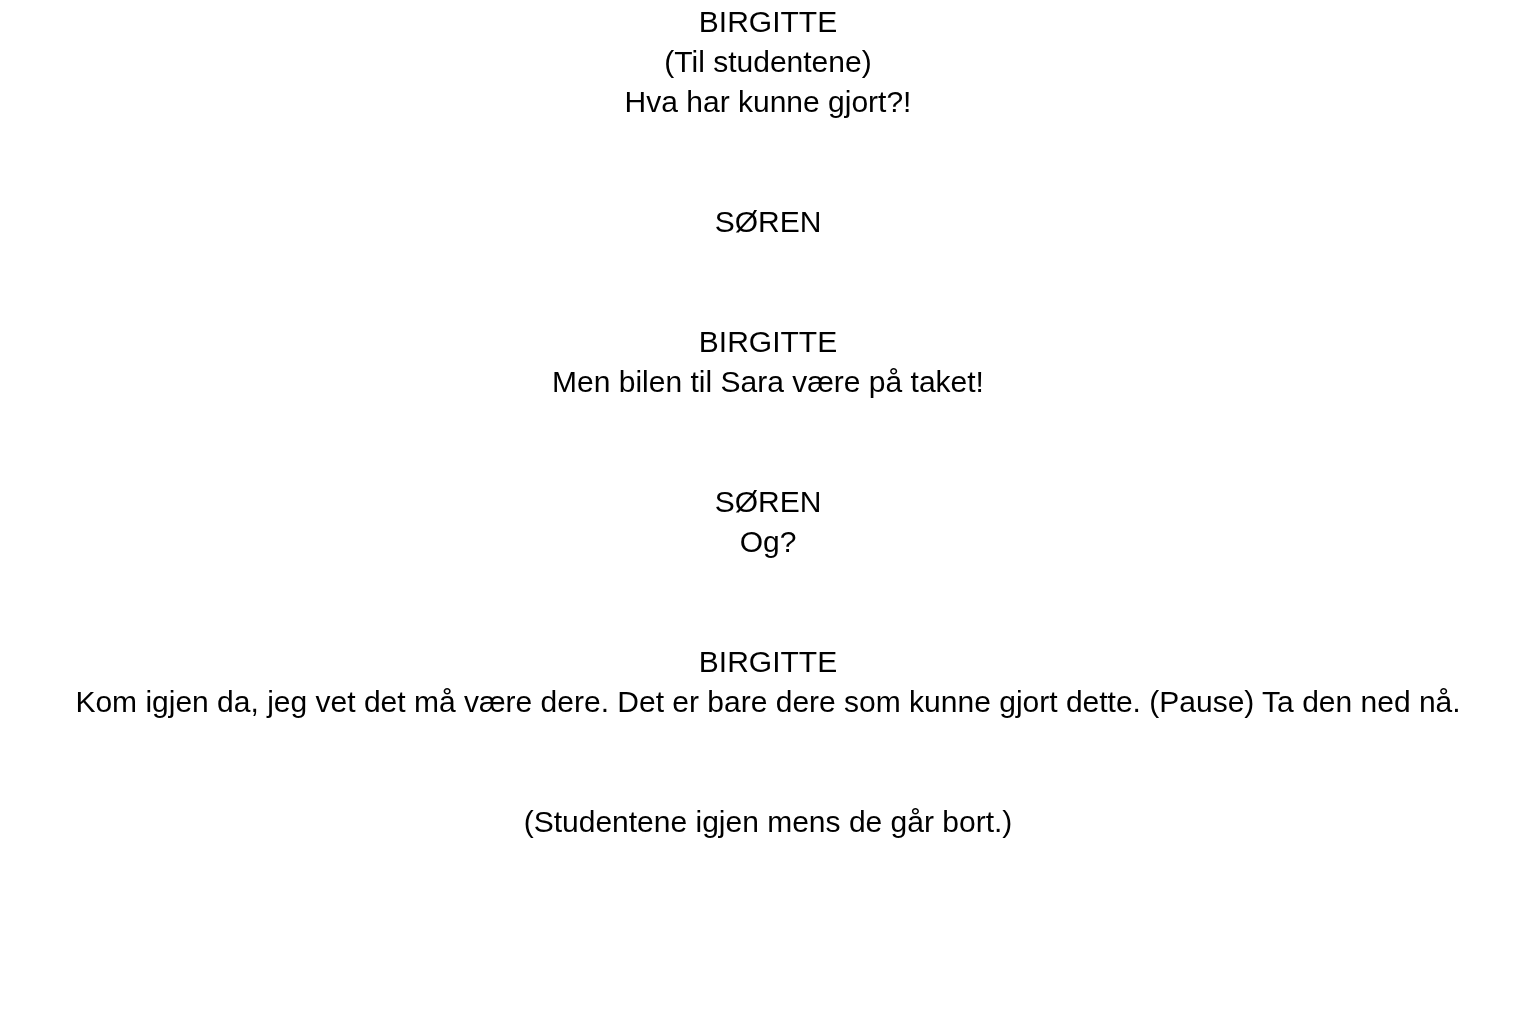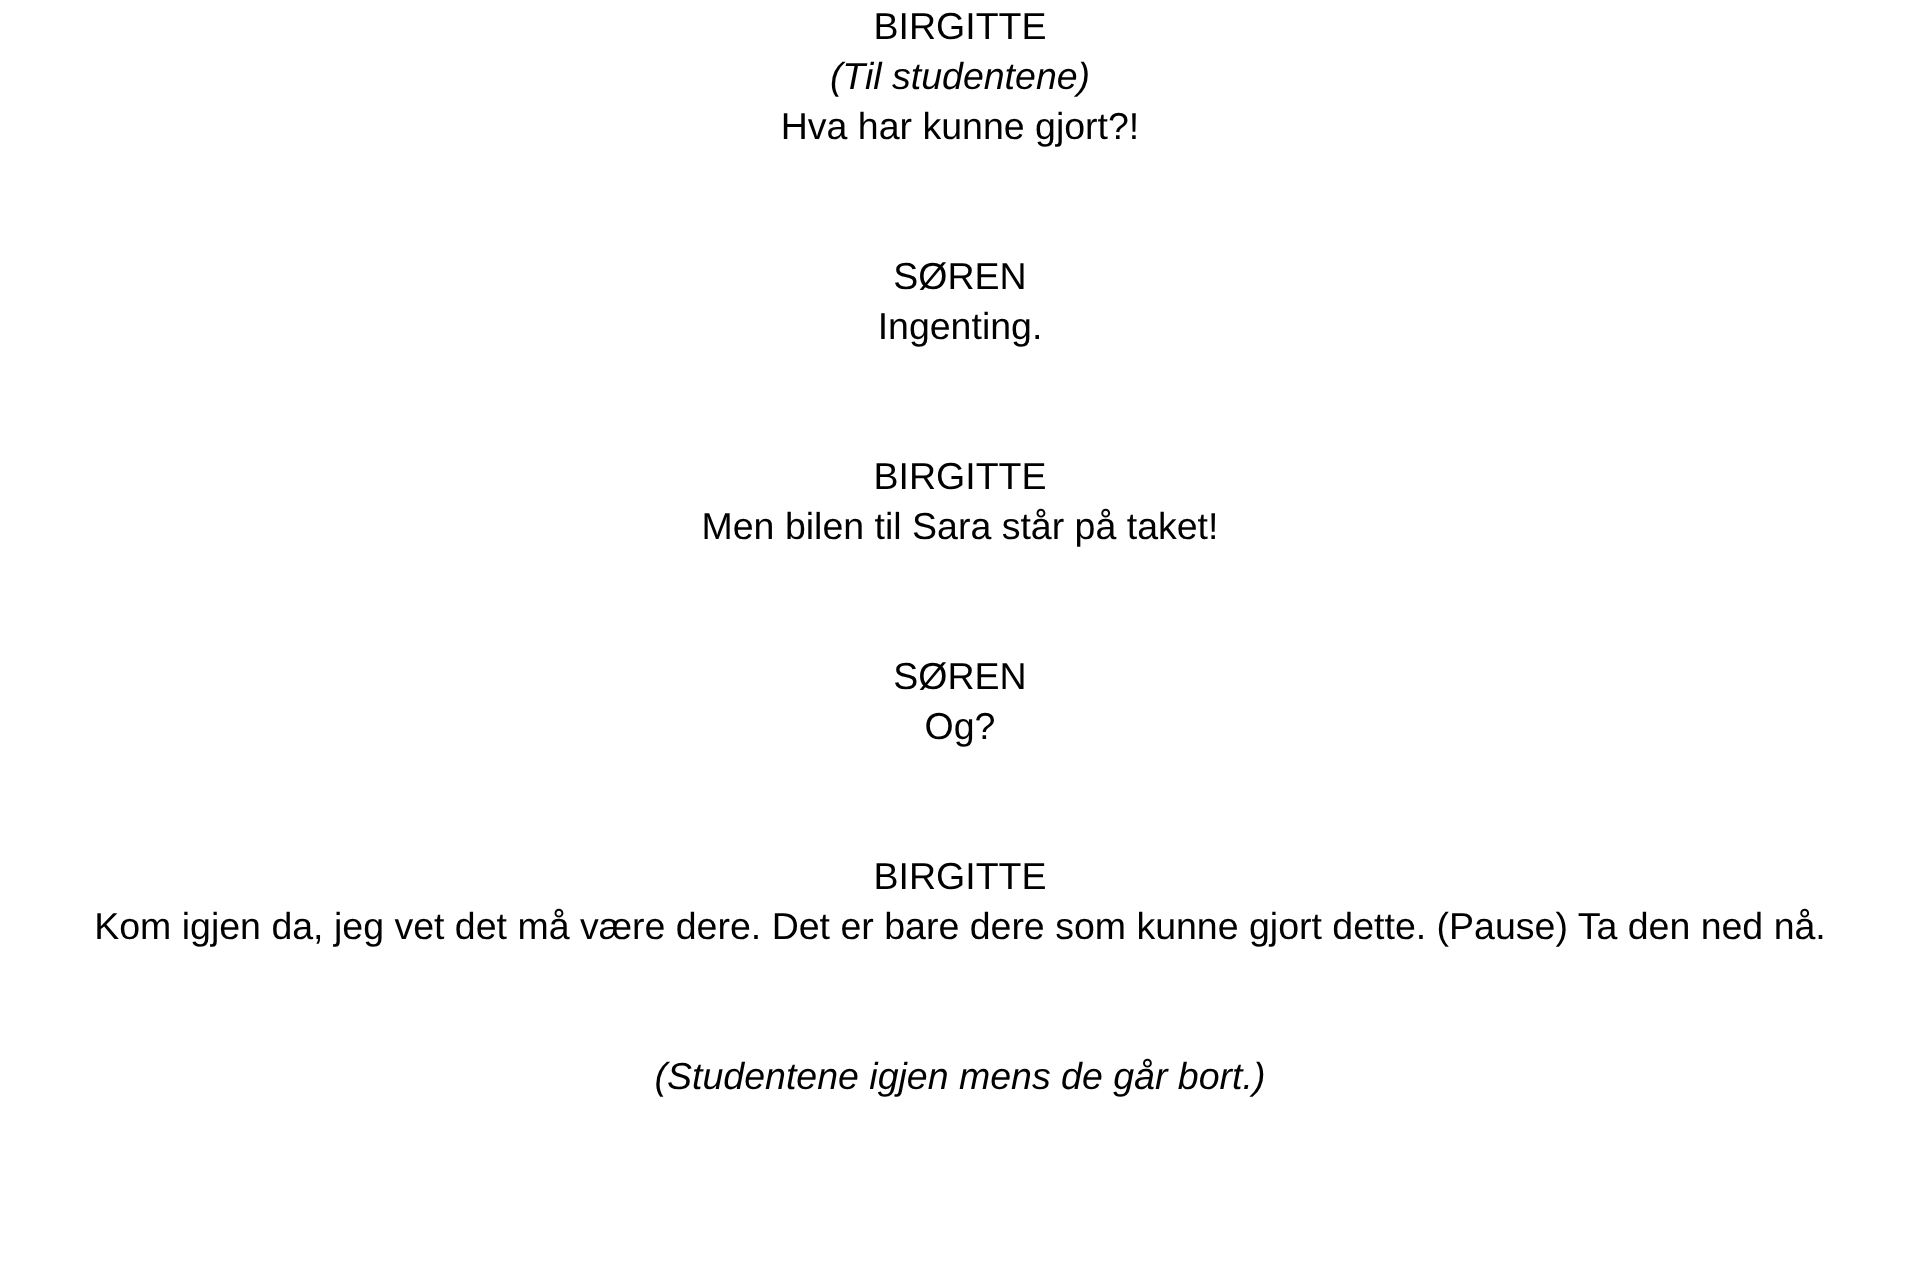--- a/index.html
+++ b/index.html
@@ -22,45 +22,43 @@
   }
   .block {
     margin: 0 0 80px 0;
   }
   .character,
   .dialogue {
     font-style: normal;
   }
   .parenthetical,
   .stage-direction {
-    font-style: italic;
   }
   .dialogue.long {
     white-space: nowrap;
   }
 </style>
 </head>
 <body>
 
 <main class="page">
 
   <section class="block">
     <div class="character">BIRGITTE</div>
     <div class="parenthetical">(Til studentene)</div>
     <div class="dialogue">Hva har kunne gjort?!</div>
   </section>
 
   <section class="block">
     <div class="character">SØREN</div>
-    <div class="dialogue">Ingenting.</div>
   </section>
 
   <section class="block">
     <div class="character">BIRGITTE</div>
-    <div class="dialogue">Men bilen til Sara står på taket!</div>
+    <div class="dialogue">Men bilen til Sara være på taket!</div>
   </section>
 
   <section class="block">
     <div class="character">SØREN</div>
     <div class="dialogue">Og?</div>
   </section>
 
   <section class="block">
     <div class="character">BIRGITTE</div>
     <div class="dialogue long">Kom igjen da, jeg vet det må være dere. Det er bare dere som kunne gjort dette. (Pause) Ta den ned nå.</div>

